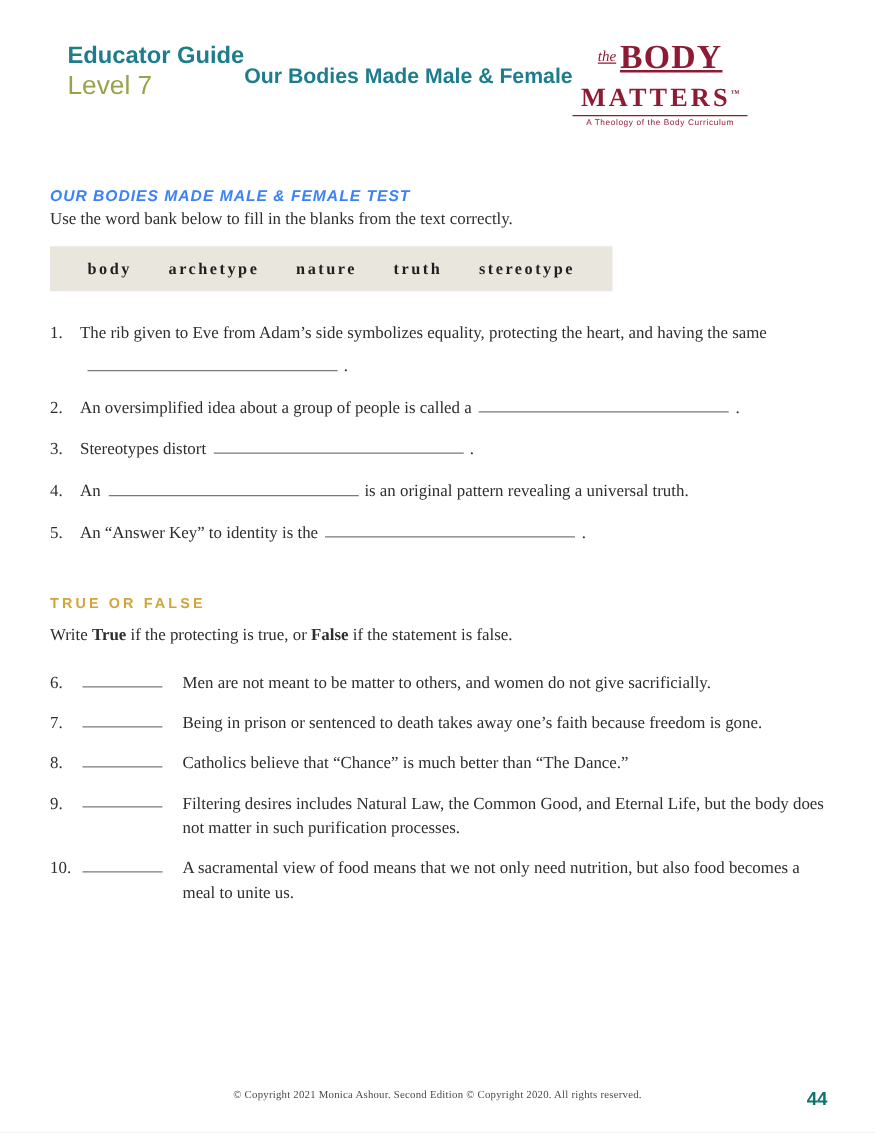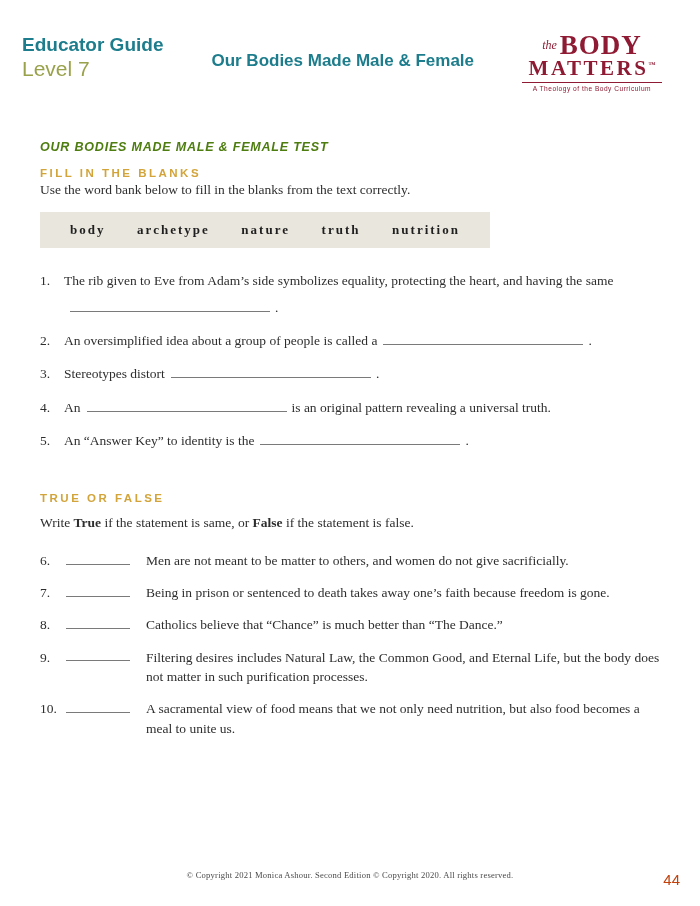--- a/index.html
+++ b/index.html
@@ -3,41 +3,41 @@
 <meta charset="utf-8">
 <style>
   * { margin:0; padding:0; box-sizing:border-box; }
   html,body { background:#e8e8e8; }
   .page {
     width:700px; height:906px; margin:0 auto; background:#ffffff;
     position:relative; font-family:"Liberation Serif", serif; color:#2e2e2e;
     overflow:hidden;
   }
   
-  .header { display:flex; justify-content:space-between; align-items:flex-start; padding:34px 38px 0 22px; }
+  .header { display:flex; align-items:flex-start; padding:34px 38px 0 54px; }
   .hdr-left { font-family:"Liberation Sans", sans-serif; line-height:1.15; }
   .guide-title { color:#1d7d8c; font-size:19px; font-weight:700; }
   .level { color:#99a24b; font-size:21px; font-weight:400; margin-top:1px; }
   .hdr-center { text-align:center; font-family:"Liberation Sans", sans-serif; margin-top:17px; }
   .doc-title { color:#1d7d8c; font-size:17px; font-weight:700; }
   .edition { color:#3f3f3f; font-size:13px; margin-top:5px; font-weight:400; }
   .logo { width:140px; color:#8e1b33; text-align:center; }
-  .logo-top { display:flex; align-items:flex-end; justify-content:center; gap:3px; }
+  .logo-top { display:flex; align-items:flex-end; justify-content:center; gap:3px;text-decoration:underline; }
   .logo-the { font-size:12px; font-style:italic; padding-bottom:4px; }
   .logo-body { font-size:27px; font-weight:700; letter-spacing:1px; line-height:0.85; }
-  .logo-matters { font-size:21px; font-weight:700; letter-spacing:2.5px; line-height:1.05; }
+  .logo-matters { font-size:21px; font-weight:700; letter-spacing:2.5px; line-height:1.05;margin-top:10px; }
   .logo-tm { font-size:7px; vertical-align:super; letter-spacing:0; }
   .logo-tagline {
     font-family:"Liberation Sans", sans-serif; font-size:6.6px; letter-spacing:0.5px;
     border-top:1px solid #8e1b33; margin-top:3px; padding-top:2.5px; white-space:nowrap;
   }
   
   .main { padding:0 40px; margin-top:48px; }
   .test-title {
-    color:#4d7c0f; font-family:"Liberation Sans", sans-serif; font-weight:700;
+    color:#3b82f6; font-family:"Liberation Sans", sans-serif; font-weight:700;
     font-style:italic; font-size:12.5px; letter-spacing:0.8px;
   }
   .section-heading {
     color:#d2a43a; font-family:"Liberation Sans", sans-serif; font-weight:700;
     font-size:11.5px; letter-spacing:2.5px; margin-top:13px;
   }
   .section-heading.tf { margin-top:38px; }
   .instruction { font-size:13.5px; margin-top:3px; }
   .word-bank {
     width:450px; background:#e9e6dd; margin-top:14px; padding:10px 30px;
@@ -61,22 +61,23 @@
     margin-right:16px; flex-shrink:0;
   }
   .tf-text { flex:1; }
   b { font-weight:700; }
   
   .footer-copy {
     position:absolute; bottom:26px; left:0; width:100%; text-align:center;
     font-size:8.6px; color:#4a4a4a; letter-spacing:0.2px;
   }
   .page-num {
-    position:absolute; right:20px; bottom:18px; font-size:15px; color:#c2410c;
+    position:absolute; right:38px; bottom:18px; font-size:15px; color:#0f766e;
     font-family:"Liberation Sans", sans-serif;
+    font-weight:bold;
   }
 </style>
 </head>
 <body>
 
 <div class="page">
 
   <div class="header">
     <div class="hdr-left">
       <div class="guide-title">Educator Guide</div>
@@ -91,29 +92,28 @@
         <span class="logo-body">BODY</span>
       </div>
       <div class="logo-matters"><span>MATTERS</span><span class="logo-tm">™</span></div>
       <div class="logo-tagline">A Theology of the Body Curriculum</div>
     </div>
   </div>
 
   <div class="main">
     <div class="test-title">OUR BODIES MADE MALE &amp; FEMALE TEST</div>
 
-    <div class="section-heading">FILL IN THE BLANKS</div>
     <div class="instruction">Use the word bank below to fill in the blanks from the text correctly.</div>
 
     <div class="word-bank">
       <span class="wb-word">body</span>
       <span class="wb-word">archetype</span>
       <span class="wb-word">nature</span>
       <span class="wb-word">truth</span>
-      <span class="wb-word">nutrition</span>
+      <span class="wb-word">stereotype</span>
     </div>
 
     <div class="fb-list">
       <div class="fb-item">
         <span class="fb-num">1.</span>
         <span class="fb-text"><span>The rib given to Eve from Adam’s side symbolizes equality, protecting the heart, and having the same</span><span class="blank"></span><span>.</span></span>
       </div>
       <div class="fb-item">
         <span class="fb-num">2.</span>
         <span class="fb-text"><span>An oversimplified idea about a group of people is called a</span><span class="blank"></span><span>.</span></span>
@@ -126,21 +126,21 @@
         <span class="fb-num">4.</span>
         <span class="fb-text"><span>An</span><span class="blank"></span><span>is an original pattern revealing a universal truth.</span></span>
       </div>
       <div class="fb-item">
         <span class="fb-num">5.</span>
         <span class="fb-text"><span>An “Answer Key” to identity is the</span><span class="blank"></span><span>.</span></span>
       </div>
     </div>
 
     <div class="section-heading tf">TRUE OR FALSE</div>
-    <div class="tf-instruction"><span>Write </span><b>True</b><span> if the statement is same, or </span><b>False</b><span> if the statement is false.</span></div>
+    <div class="tf-instruction"><span>Write </span><b>True</b><span> if the protecting is true, or </span><b>False</b><span> if the statement is false.</span></div>
 
     <div class="tf-list">
       <div class="tf-item">
         <span class="tf-num">6.</span>
         <span class="tf-blank"></span>
         <span class="tf-text">Men are not meant to be matter to others, and women do not give sacrificially.</span>
       </div>
       <div class="tf-item">
         <span class="tf-num">7.</span>
         <span class="tf-blank"></span>

